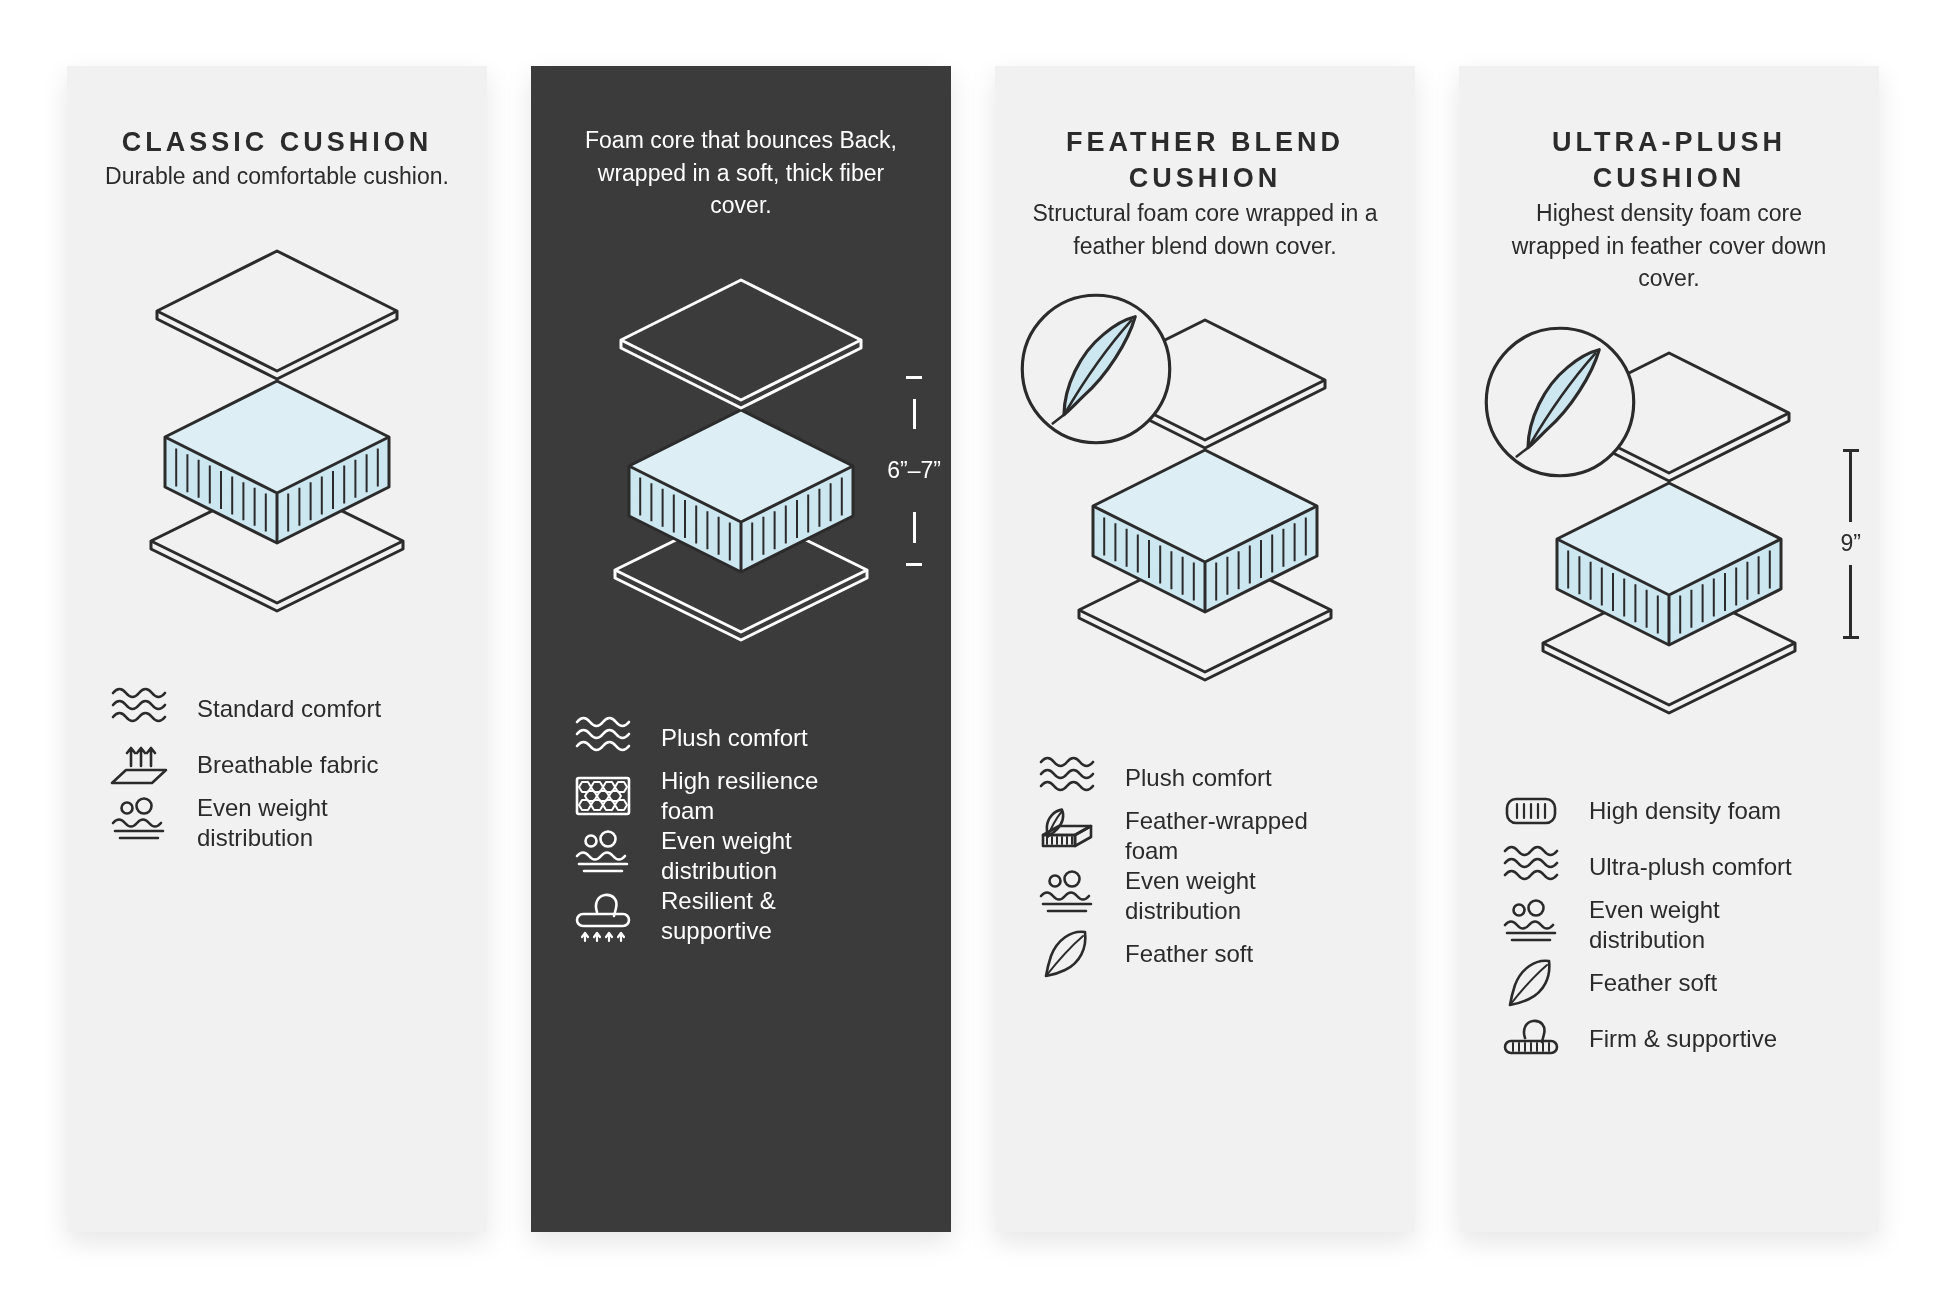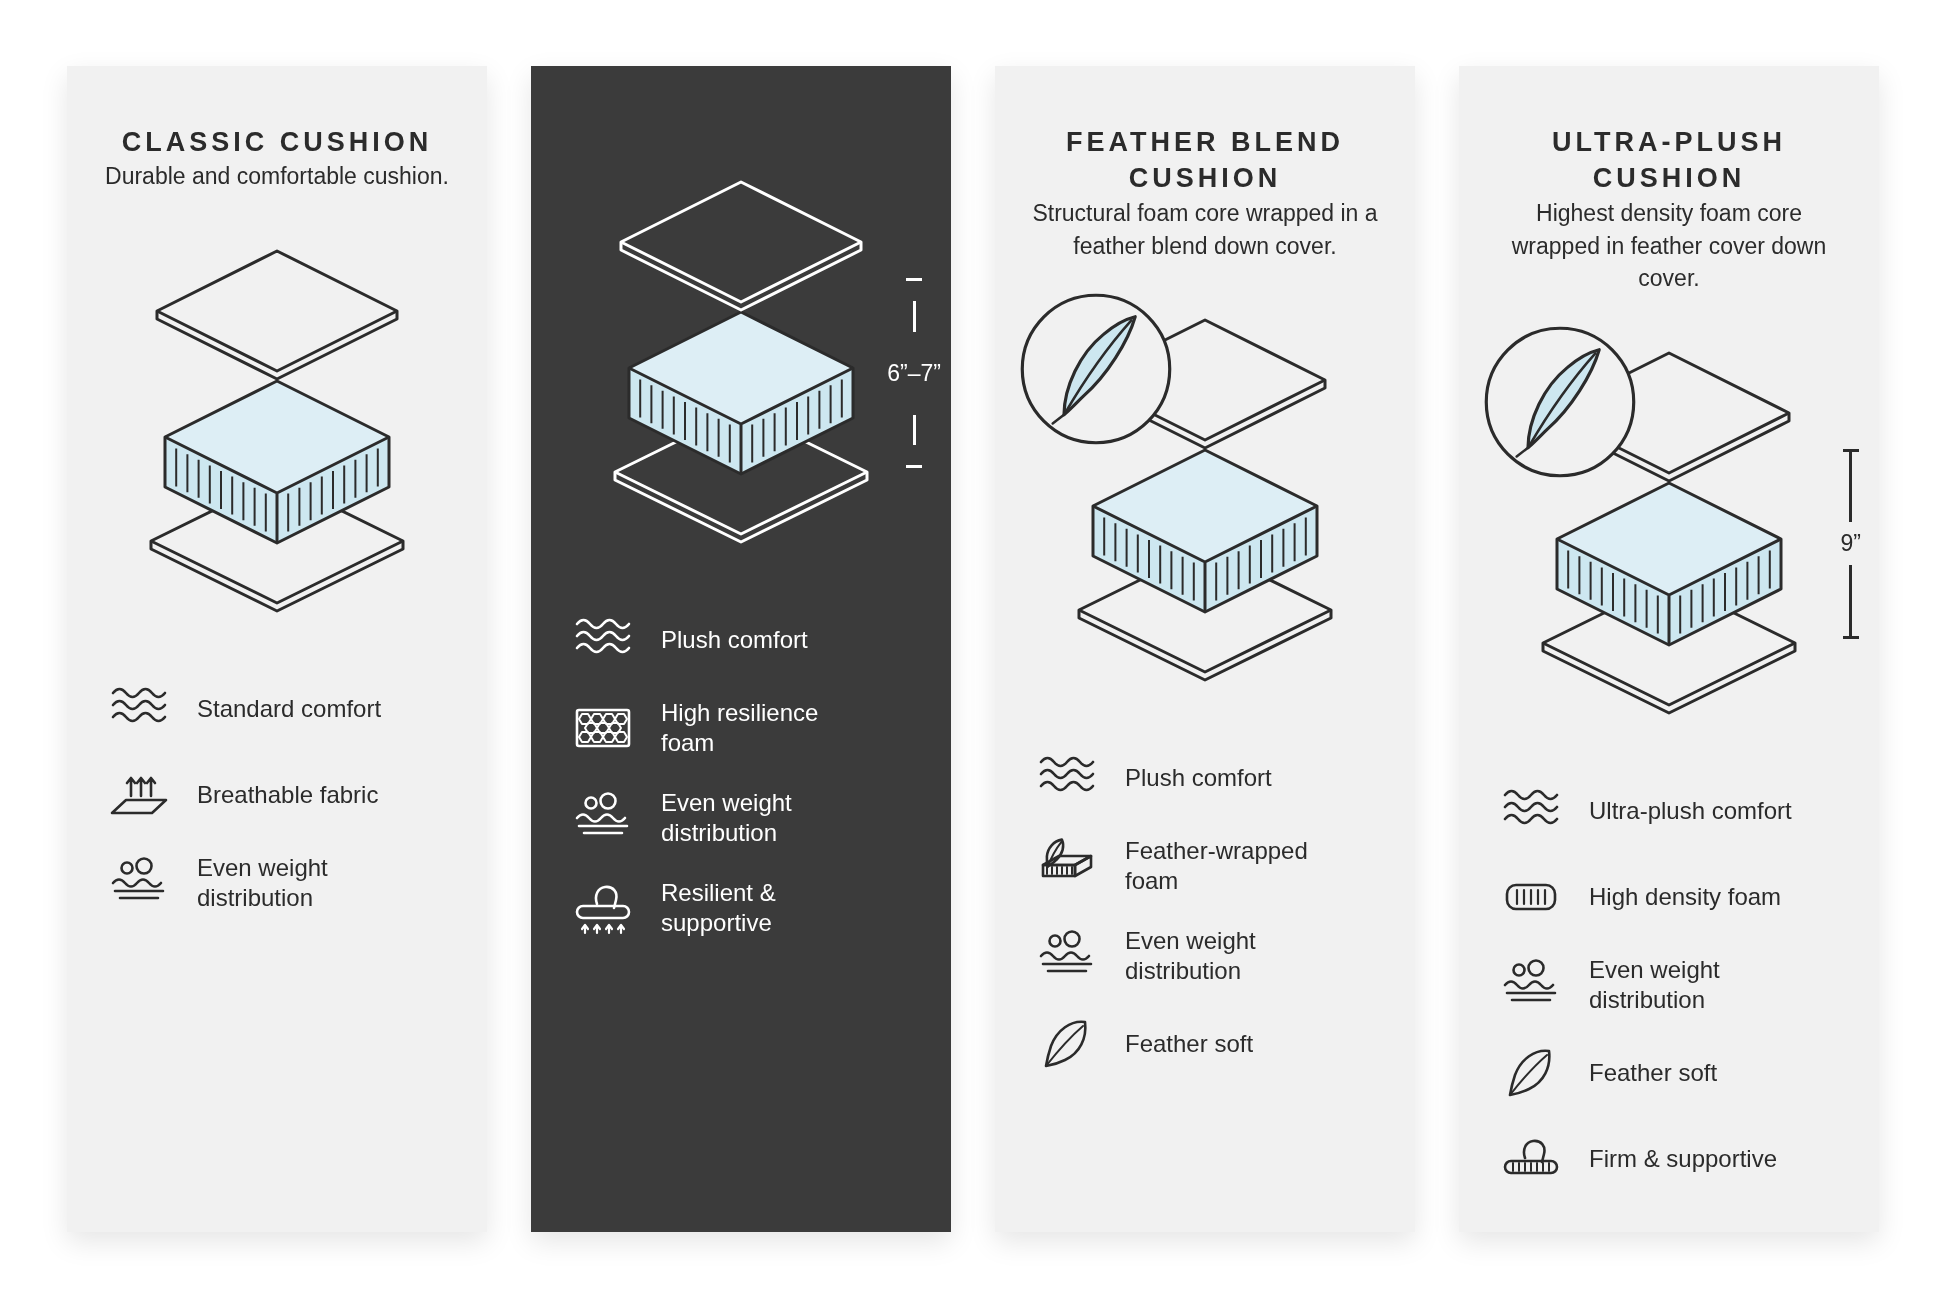--- a/index.html
+++ b/index.html
@@ -50,21 +50,21 @@
     position:absolute; top:100px; height:190px;
     display:flex; flex-direction:column; align-items:center;
     color:var(--ink);
   }
   .h-marker--p2 { right:-50px;gap:20px; }
   .h-marker--p4 { right:-42px; }
   .h-cap { width:16px; height:3px; background:currentColor; }
   .h-seg { flex:1; width:3px; background:currentColor; }
   .h-label { font-size:23px; padding:8px 0; white-space:nowrap; }
 
-  .features { margin-top:64px; display:flex; flex-direction:column; gap:30px; padding-left:6px; }
+  .features { margin-top:64px; display:flex; flex-direction:column; padding-left:6px; }
   .feature  { display:flex; align-items:center; gap:26px; min-height:56px; }
   .ficon    { flex:0 0 64px; display:flex; justify-content:center; }
   .ficon svg {
     width:64px; height:56px;
     stroke:currentColor; fill:none;
     stroke-width:2.6; stroke-linecap:round; stroke-linejoin:round;
   }
   .flabel { font-size:24px; line-height:1.25; max-width:215px; }
 </style>
 </head>
@@ -119,20 +119,21 @@
               <path d="M6,28q6,-7 12,0t12,0t12,0t12,0"></path>
               <path d="M8,36H56 M13,43H51"></path>
             </svg>
         </span>
         <span class="flabel">Even weight distribution</span>
       </div>
     </div>
   </section>
 
   <section class="panel panel--dark">
+    <p class="desc">Foam core that bounces Back, wrapped in a soft, thick fiber cover.</p>
 
     <div class="illus">
       <svg class="cushion" viewBox="0 0 300 370">
         <path class="sheet" d="M150,232 L276,294 L276,302 L150,364 L24,302 L24,294 Z"></path>
         <path class="edge" d="M24,294 L150,356 L276,294"></path>
         <path class="foam-side" d="M38,190 L38,240 L150,296 L150,246 Z"></path>
         <path class="foam-side" d="M150,246 L150,296 L262,240 L262,190 Z"></path>
         <path class="hatch" d="M49.2,201.6V239.6 M60.4,207.2V245.2 M71.6,212.8V250.8 M82.8,218.4V256.4 M94,224V262 M105.2,229.6V267.6 M116.4,235.2V273.2 M127.6,240.8V278.8 M138.8,246.4V284.4 M161.2,246.4V284.4 M172.4,240.8V278.8 M183.6,235.2V273.2 M194.8,229.6V267.6 M206,224V262 M217.2,218.4V256.4 M228.4,212.8V250.8 M239.6,207.2V245.2 M250.8,201.6V239.6"></path>
         <path class="foam-top" d="M150,134 L262,190 L150,246 L38,190 Z"></path>
         <path class="foam-line" d="M38,190 L150,134 L262,190 L262,240 L150,296 L38,240 Z"></path>
@@ -300,35 +301,35 @@
         <div class="h-label">9”</div>
         <div class="h-seg"></div>
         <div class="h-cap"></div>
       </div>
     </div>
 
     <div class="features">
       <div class="feature">
         <span class="ficon">
           <svg viewBox="0 0 64 56">
+              <rect x="8" y="16" width="48" height="24" rx="9"></rect>
+              <path stroke-width="2.2" d="M18,21V35 M25,21V35 M32,21V35 M39,21V35 M46,21V35"></path>
+            </svg>
+        </span>
+        <span class="flabel">High density foam</span>
+      </div>
+      <div class="feature">
+        <span class="ficon">
+          <svg viewBox="0 0 64 56">
               <path d="M6,12q6.5,-8 13,0t13,0t13,0t13,0"></path>
               <path d="M6,24q6.5,-8 13,0t13,0t13,0t13,0"></path>
               <path d="M6,36q6.5,-8 13,0t13,0t13,0t13,0"></path>
             </svg>
         </span>
         <span class="flabel">Ultra-plush comfort</span>
-      </div>
-      <div class="feature">
-        <span class="ficon">
-          <svg viewBox="0 0 64 56">
-              <rect x="8" y="16" width="48" height="24" rx="9"></rect>
-              <path stroke-width="2.2" d="M18,21V35 M25,21V35 M32,21V35 M39,21V35 M46,21V35"></path>
-            </svg>
-        </span>
-        <span class="flabel">High density foam</span>
       </div>
       <div class="feature">
         <span class="ficon">
           <svg viewBox="0 0 64 56">
               <circle cx="20" cy="13" r="5.5"></circle>
               <circle cx="37" cy="11" r="7.5"></circle>
               <path d="M6,28q6,-7 12,0t12,0t12,0t12,0"></path>
               <path d="M8,36H56 M13,43H51"></path>
             </svg>
         </span>

